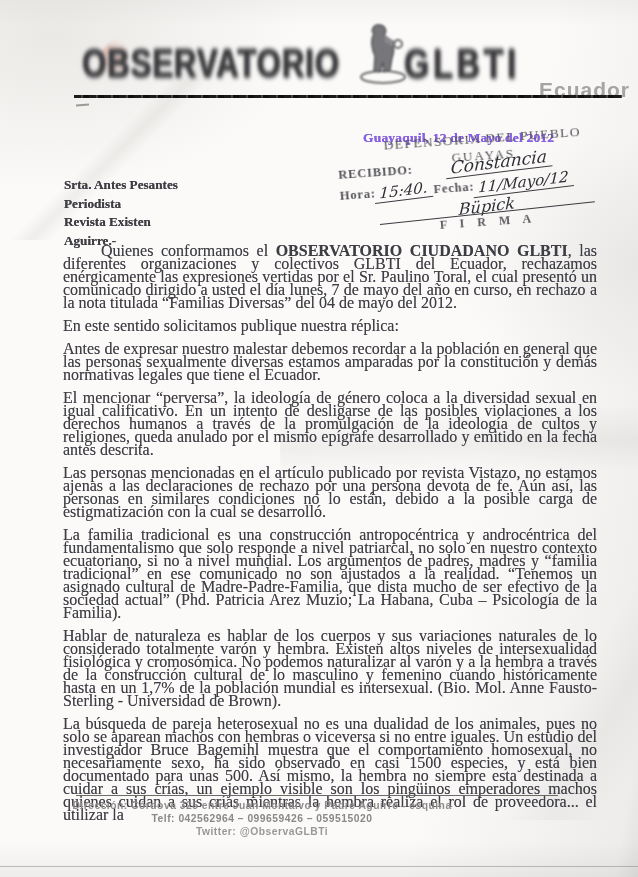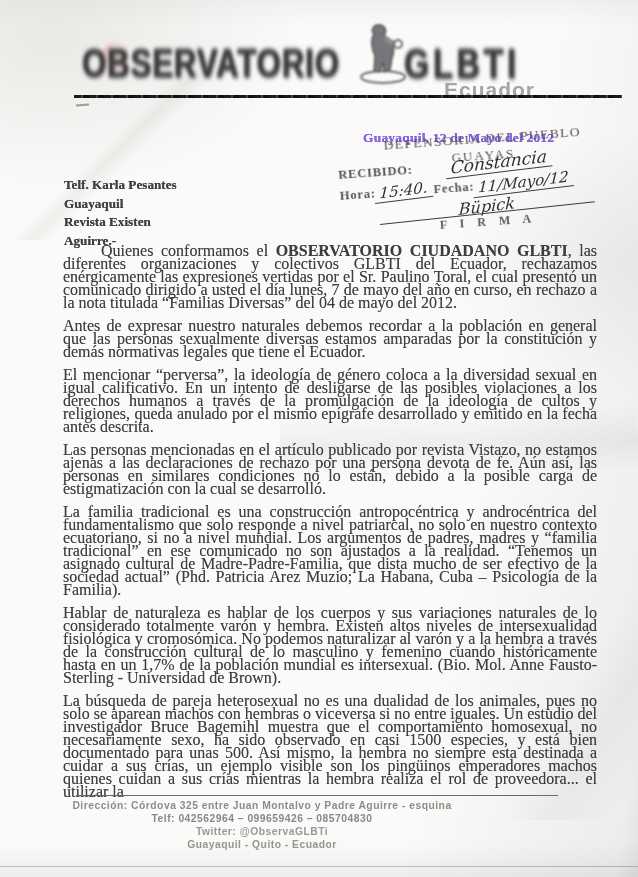--- a/index.html
+++ b/index.html
@@ -41,21 +41,21 @@
     white-space:nowrap;
   }
   .logo-w2{
     position:absolute;left:322px;top:14px;
     font-family:"Liberation Sans", sans-serif;font-weight:bold;font-size:32px;letter-spacing:4px;
     color:#3c3c3e;transform:scaleY(1.30);transform-origin:top left;
     filter:blur(1.5px);text-shadow:0 0 2px #55555a,1px 1px 2px #6a6a6e;
     white-space:nowrap;
   }
   .logo-country{
-    position:absolute;left:362px;top:52px;width:186px;text-align:left;
+    position:absolute;left:362px;top:52px;width:186px;text-align:right;
     font-family:"Liberation Sans", sans-serif;font-weight:bold;font-size:21px;letter-spacing:1px;
     color:#a6a4a2;filter:blur(.7px);
   }
   .mascot{position:absolute;left:272px;top:-6px;width:58px;height:66px;filter:blur(1.1px);}
   .logo-rule{
     position:absolute;left:74px;top:95px;width:548px;height:3px;filter:blur(.4px);
     background:repeating-linear-gradient(90deg,#1b1b1b 0 7px,#454545 7px 9px,#101010 9px 15px);
   }
   .pen-dash{position:absolute;left:76px;top:104px;width:13px;height:2px;background:#9b9b98;transform:rotate(-4deg);}
 
@@ -160,35 +160,35 @@
     <span class="hand hw-underline">11/Mayo/12</span>
   </div>
   <div class="s-firma-sig">
     <span class="hand">Büpick</span>
     <div class="sig-line"></div>
     <div class="s-firma">F I R M A</div>
   </div>
 </div>
 
 <div class="recipient">
-  <div>Telf. Karla Pesantes</div>
-  <div>Guayaquil</div>
+  <div>Srta. Antes Pesantes</div>
+  <div>Periodista</div>
   <div>Revista Existen</div>
   <div>Aguirre.-</div>
 </div>
 
 <div class="body-text">
   <p class="indent"><span>Quienes conformamos el </span><span class="b">OBSERVATORIO CIUDADANO GLBTI</span><span>, las diferentes organizaciones y colectivos GLBTI del Ecuador, rechazamos enérgicamente las expresiones vertidas  por el Sr. Paulino Toral, el cual presentó un comunicado dirigido a usted el día lunes, 7 de mayo del año en curso, en rechazo a la nota titulada “Familias Diversas” del 04 de mayo del 2012.</span></p>
-  <p>Antes de expresar nuestro naturales debemos recordar a la población en general que las personas sexualmente diversas estamos amparadas por la constitución y demás normativas legales que tiene el Ecuador.</p>
+  <p>En este sentido solicitamos publique nuestra réplica:</p>
+  <p>Antes de expresar nuestro malestar debemos recordar a la población en general que las personas sexualmente diversas estamos amparadas por la constitución y demás normativas legales que tiene el Ecuador.</p>
   <p>El mencionar “perversa”, la ideología de género coloca a la diversidad sexual en igual calificativo. En un intento de desligarse de las posibles violaciones a los derechos humanos a través de la promulgación de la ideología de cultos y religiones,  queda anulado por el mismo epígrafe desarrollado y emitido en la fecha antes descrita.</p>
   <p>Las personas mencionadas en el artículo publicado por revista Vistazo, no estamos ajenas a las declaraciones de rechazo por una persona devota de fe. Aún así, las personas en similares condiciones no lo están, debido a la posible carga de estigmatización con la cual se desarrolló.</p>
   <p>La familia tradicional es una construcción antropocéntrica y androcéntrica del fundamentalismo que solo responde a nivel patriarcal, no solo en nuestro contexto ecuatoriano, si no a nivel mundial. Los argumentos de padres, madres y “familia tradicional” en ese comunicado no son ajustados a la realidad. “Tenemos un asignado cultural de Madre-Padre-Familia, que dista mucho de ser efectivo de la sociedad actual” (Phd. Patricia Arez Muzio; La Habana, Cuba – Psicología de la Familia).</p>
   <p>Hablar de naturaleza es hablar de los cuerpos y sus variaciones naturales de lo considerado totalmente varón y hembra. Existen altos niveles de intersexualidad fisiológica y cromosómica. No podemos naturalizar al varón y a la hembra a través de la construcción cultural de lo masculino y femenino cuando históricamente hasta en un 1,7% de la  población mundial es intersexual. (Bio. Mol. Anne Fausto-Sterling - Universidad de Brown).</p>
   <p>La búsqueda de pareja heterosexual no es una dualidad de los animales, pues no solo se aparean machos con hembras o viceversa si no entre iguales. Un estudio del investigador  Bruce Bagemihl muestra que el comportamiento homosexual, no necesariamente sexo, ha sido observado en casi 1500 especies, y está bien documentado para unas 500. Así mismo, la hembra no siempre esta destinada a cuidar a sus crías, un ejemplo visible son los pingüinos emperadores machos quienes cuidan a sus crías mientras la hembra realiza el rol de proveedora... el utilizar la</p>
 </div>
 
 <div class="footer">
   <div class="footer-rule"></div>
   <div class="f-line f-address">Dirección: Córdova 325 entre Juan Montalvo y Padre Aguirre - esquina</div>
-  <div class="f-line f-phones">Telf: 042562964 – 099659426 – 085704830</div>
+  <div class="f-line f-phones">Telf: 042562964 – 099659426 – 059515020</div>
   <div class="f-line f-twitter">Twitter: @ObservaGLBTi</div>
-  <div class="f-line f-cities">Guayaquil - Quito - Ecuador</div>
 </div>
 
 </body></html>

